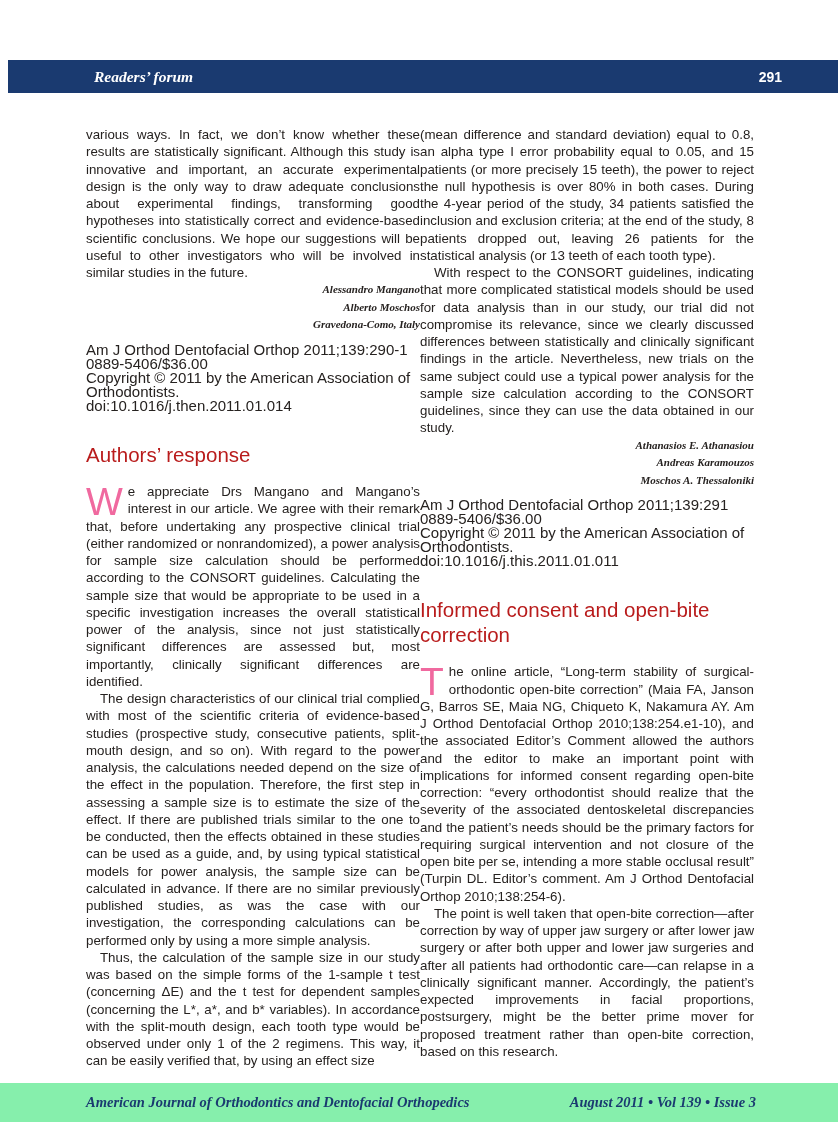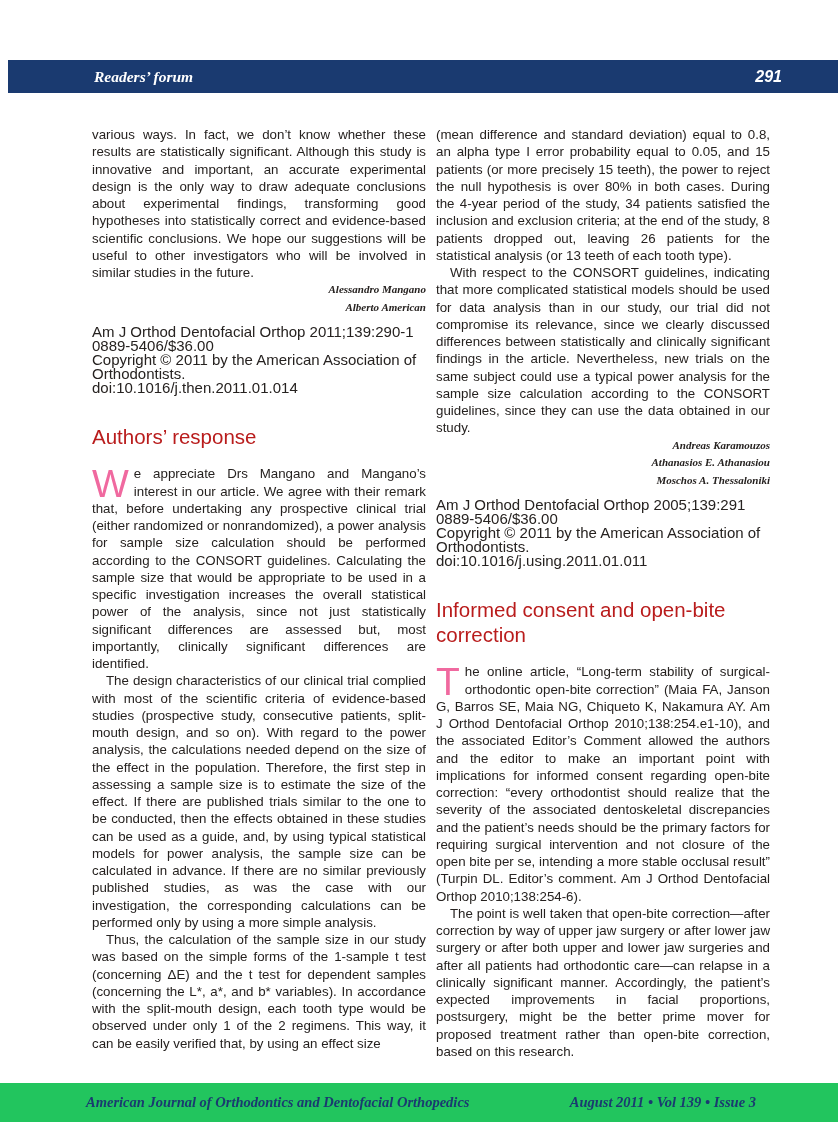--- a/index.html
+++ b/index.html
@@ -26,32 +26,31 @@
     box-sizing: border-box;
     padding: 0 64px 0 86px;
   }
   .header-title {
     font-family: "Liberation Serif", serif;
     font-style: italic;
     font-weight: bold;
     font-size: 15.5px;
   }
   .header-page {
-    font-size: 16px;
+    font-size: 14px;
     font-weight: bold;
-    font-style: italic;
   }
 
   
   .content {
     position: absolute;
-    top: 126px; left: 92px;
+    top: 126px; left: 86px;
     width: 687px;
     display: flex;
-    gap: 10px;
+    gap: 0;
     font-size: 13.3px;
     line-height: 17.25px;
     text-align: justify;
   }
   .col { width: 334px; }
 
   p.body { margin: 0; }
   p.indent { text-indent: 14px; }
 
   .authors {
@@ -85,21 +84,21 @@
     font-size: 39px;
     line-height: 31px;
     margin: 3px 5px 0 0;
   }
 
   
   .footer-bar {
     position: absolute;
     left: 0; bottom: 0;
     width: 100%; height: 39px;
-    background: #22c55e;
+    background: #86efac;
     color: #1a3a70;
     display: flex;
     align-items: center;
     justify-content: space-between;
     box-sizing: border-box;
     padding: 0 82px 0 86px;
     font-family: "Liberation Serif", serif;
     font-style: italic;
     font-weight: bold;
     font-size: 14.5px;
@@ -115,21 +114,22 @@
     <span class="header-page">291</span>
   </div>
 
   <div class="content">
 
     <div class="col">
       <p class="body">various ways. In fact, we don’t know whether these results are statistically significant. Although this study is innovative and important, an accurate experimental design is the only way to draw adequate conclusions about experimental findings, transforming good hypotheses into statistically correct and evidence-based scientific conclusions. We hope our suggestions will be useful to other investigators who will be involved in similar studies in the future.</p>
 
       <div class="authors">
         <div>Alessandro Mangano</div>
-        <div>Alberto American</div>
+        <div>Alberto Moschos</div>
+        <div>Gravedona-Como, Italy</div>
       </div>
 
       <div class="citation">
         <div>Am J Orthod Dentofacial Orthop 2011;139:290-1</div>
         <div>0889-5406/$36.00</div>
         <div>Copyright © 2011 by the American Association of Orthodontists.</div>
         <div>doi:10.1016/j.then.2011.01.014</div>
       </div>
 
       <h2 class="heading">Authors’ response</h2>
@@ -138,30 +138,30 @@
 
       <p class="body indent">The design characteristics of our clinical trial complied with most of the scientific criteria of evidence-based studies (prospective study, consecutive patients, split-mouth design, and so on). With regard to the power analysis, the calculations needed depend on the size of the effect in the population. Therefore, the first step in assessing a sample size is to estimate the size of the effect. If there are published trials similar to the one to be conducted, then the effects obtained in these studies can be used as a guide, and, by using typical statistical models for power analysis, the sample size can be calculated in advance. If there are no similar previously published studies, as was the case with our investigation, the corresponding calculations can be performed only by using a more simple analysis.</p>
       <p class="body indent">Thus, the calculation of the sample size in our study was based on the simple forms of the 1-sample t test (concerning ΔE) and the t test for dependent samples (concerning the L*, a*, and b* variables). In accordance with the split-mouth design, each tooth type would be observed under only 1 of the 2 regimens. This way, it can be easily verified that, by using an effect size</p>
     </div>
 
     <div class="col">
       <p class="body">(mean difference and standard deviation) equal to 0.8, an alpha type I error probability equal to 0.05, and 15 patients (or more precisely 15 teeth), the power to reject the null hypothesis is over 80% in both cases. During the 4-year period of the study, 34 patients satisfied the inclusion and exclusion criteria; at the end of the study, 8 patients dropped out, leaving 26 patients for the statistical analysis (or 13 teeth of each tooth type).</p>
       <p class="body indent">With respect to the CONSORT guidelines, indicating that more complicated statistical models should be used for data analysis than in our study, our trial did not compromise its relevance, since we clearly discussed differences between statistically and clinically significant findings in the article. Nevertheless, new trials on the same subject could use a typical power analysis for the sample size calculation according to the CONSORT guidelines, since they can use the data obtained in our study.</p>
 
       <div class="authors">
+        <div>Athanasios E. Athanasiou</div>
         <div>Andreas Karamouzos</div>
-        <div>Athanasios E. Athanasiou</div>
         <div>Moschos A. Thessaloniki</div>
       </div>
 
       <div class="citation">
-        <div>Am J Orthod Dentofacial Orthop 2005;139:291</div>
+        <div>Am J Orthod Dentofacial Orthop 2011;139:291</div>
         <div>0889-5406/$36.00</div>
         <div>Copyright © 2011 by the American Association of Orthodontists.</div>
-        <div>doi:10.1016/j.using.2011.01.011</div>
+        <div>doi:10.1016/j.this.2011.01.011</div>
       </div>
 
       <h2 class="heading">Informed consent and open-bite correction</h2>
 
       <p class="body"><span class="dropcap">T</span><span>he online article, “Long-term stability of surgical-orthodontic open-bite correction” (Maia FA, Janson G, Barros SE, Maia NG, Chiqueto K, Nakamura AY. Am J Orthod Dentofacial Orthop 2010;138:254.e1-10), and the associated Editor’s Comment allowed the authors and the editor to make an important point with implications for informed consent regarding open-bite correction: “every orthodontist should realize that the severity of the associated dentoskeletal discrepancies and the patient’s needs should be the primary factors for requiring surgical intervention and not closure of the open bite per se, intending a more stable occlusal result” (Turpin DL. Editor’s comment. Am J Orthod Dentofacial Orthop 2010;138:254-6).</span></p>
 
       <p class="body indent">The point is well taken that open-bite correction—after correction by way of upper jaw surgery or after lower jaw surgery or after both upper and lower jaw surgeries and after all patients had orthodontic care—can relapse in a clinically significant manner. Accordingly, the patient’s expected improvements in facial proportions, postsurgery, might be the better prime mover for proposed treatment rather than open-bite correction, based on this research.</p>
     </div>
 
   </div>

